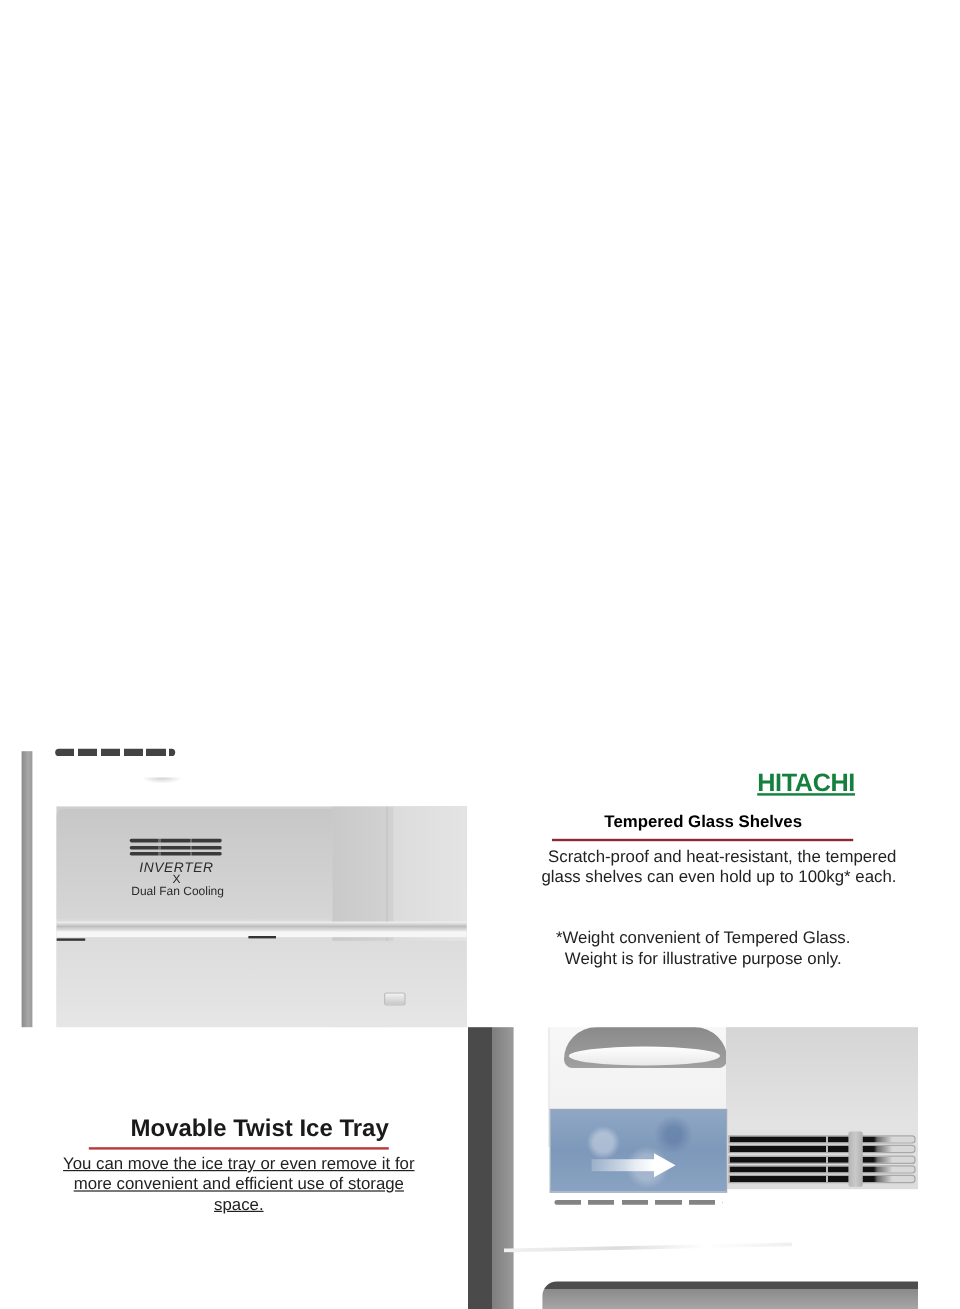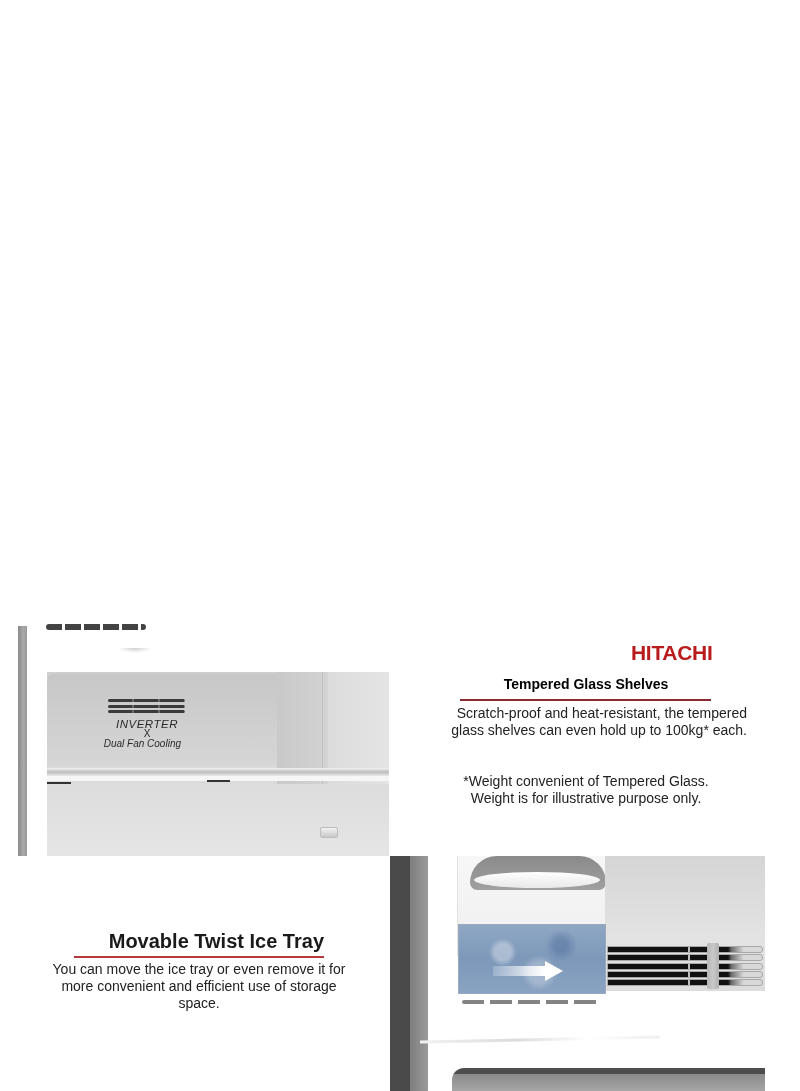--- a/index.html
+++ b/index.html
@@ -76,28 +76,28 @@
     .inverter-label {
       left: 58px; top: 46px; width: 84px; text-align: center;
       font-size: 11.5px; font-style: italic; font-weight: normal;
       letter-spacing: 0.5px; color: #2a2a2a; line-height: 12px;
     }
     .x-label {
       left: 58px; top: 57px; width: 84px; text-align: center;
       font-size: 10px; color: #2a2a2a; line-height: 10px;
     }
     .dual-fan-label {
-      left: 44px; top: 66px; width: 90px; text-align: right;
-      font-size: 10px; color: #2a2a2a; line-height: 12px; font-style: italic;
+      left: 56px; top: 66px; width: 90px; text-align: center;
+      font-size: 10px; color: #2a2a2a; line-height: 12px;
     }
 
     
     .brand-logo {
       left: 631px; top: 641px; font-size: 21px; font-weight: bold;
-      letter-spacing: -0.3px; color: #b91c1c; line-height: 24px;
+      letter-spacing: -0.3px; color: #15803d; line-height: 24px; text-decoration: underline;
     }
     .section-title-1 {
       left: 459px; top: 672px; width: 254px; text-align: center;
       font-size: 14px; font-weight: bold; color: #000000; line-height: 24px;
     }
     .underline-1 {
       left: 460px; top: 699px; width: 251px; height: 2px; background: #8a2b34;
     }
     .desc-1 {
       left: 425px; top: 705px; width: 322px; text-align: right;
@@ -111,21 +111,21 @@
     
     .section-title-2 {
       left: 74px; top: 928px; width: 250px; text-align: right;
       font-size: 20px; font-weight: bold; color: #1a1a1a; line-height: 26px;
     }
     .underline-2 {
       left: 74px; top: 956px; width: 250px; height: 2px; background: #b53a3f;
     }
     .desc-2 {
       left: 48px; top: 961px; width: 302px; text-align: center;
-      font-size: 14px; line-height: 17px; color: #222;
+      font-size: 14px; line-height: 17px; color: #222; text-decoration: underline;
     }
 
     
     .ice-photo { left: 390px; top: 856px; width: 410px; height: 235px; }
     .door-edge-dark {
       left: 390px; top: 856px; width: 20px; height: 235px; background: #4a4a4a;
     }
     .door-edge-mid {
       left: 410px; top: 856px; width: 18px; height: 235px;
       background: linear-gradient(90deg,#7e7e7e,#9a9a9a);

